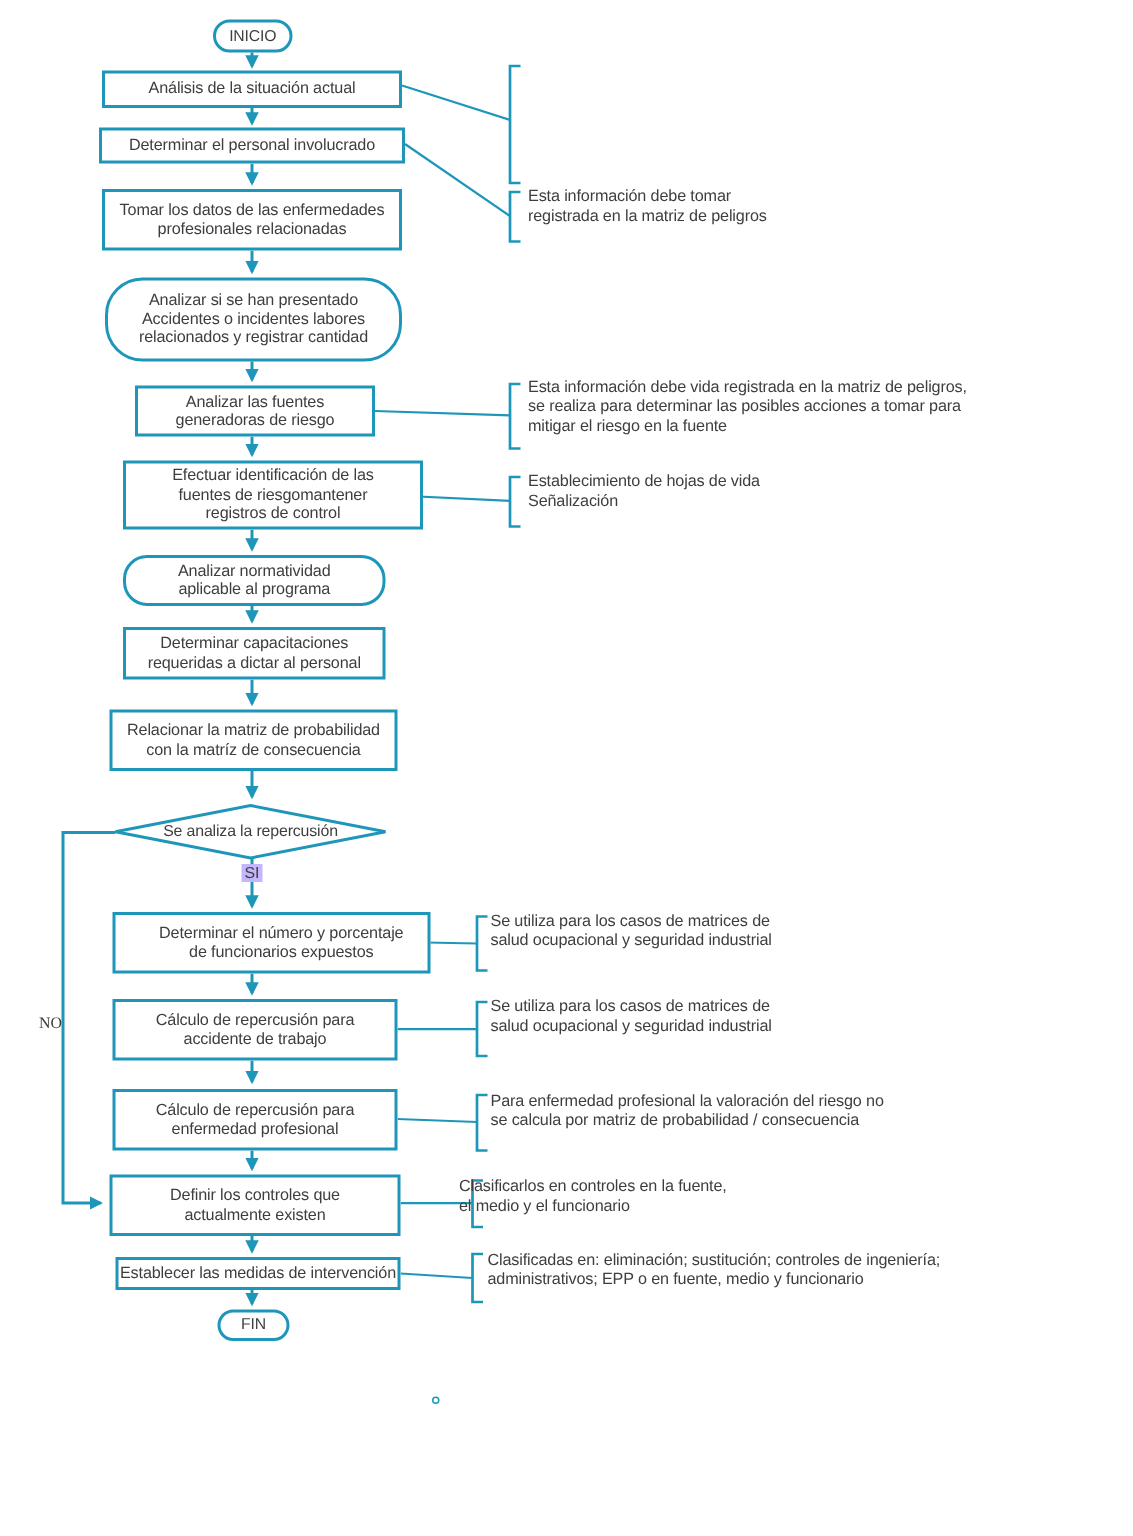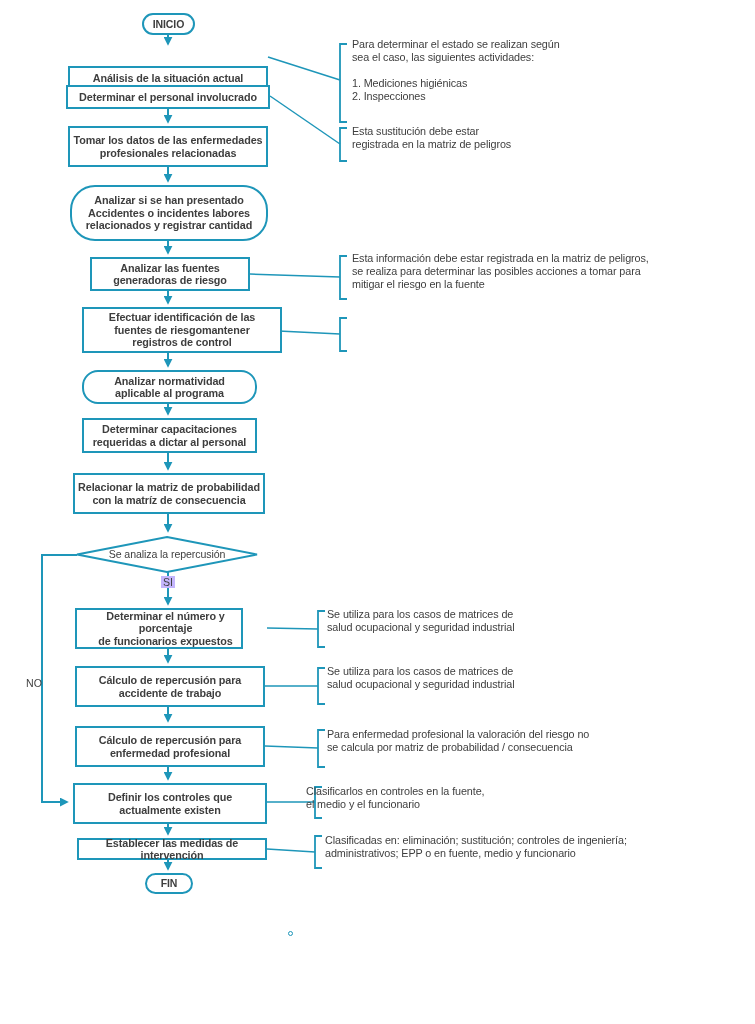--- a/index.html
+++ b/index.html
@@ -6,21 +6,21 @@
   .canvas {
     position:relative; width:755px; height:1024px; background:#ffffff;
     font-family:"Liberation Sans", sans-serif; color:#3e3e3e; overflow:hidden;
   }
   .layer { position:absolute; left:0; top:0; }
   .node {
     position:absolute; box-sizing:border-box;
     border:2px solid #1e96b9; background:#ffffff;
     display:flex; align-items:center; justify-content:center;
     text-align:center; font-size:10.8px; line-height:12.5px;
-    letter-spacing:-0.1px; white-space:pre-line; z-index:2; color:#3e3e3e;font-weight:bold;
+    letter-spacing:-0.1px; white-space:pre-line; z-index:2; color:#3e3e3e;
   }
   .pill { border-radius:12px; font-size:10.5px; }
   .diamond-label {
     position:absolute; text-align:center; font-size:10.6px; line-height:12px;
     z-index:3; letter-spacing:-0.1px;
   }
   .ann {
     position:absolute; font-size:10.8px; line-height:13px;
     letter-spacing:-0.1px; white-space:pre-line; z-index:2; color:#3e3e3e;
   }
@@ -89,62 +89,59 @@
       <path d="M325,668 H318 V704 H325"></path>
       <path d="M325,730 H318 V767 H325"></path>
       <path d="M322,787 H315 V818 H322"></path>
       <path d="M322,836 H315 V868 H322"></path>
     </g>
   </svg>
 
   <div class="node pill" style="left:142px;top:13px;width:53px;height:22px;">INICIO</div>
   <div class="node pill" style="left:145px;top:873px;width:48px;height:21px;border-width:2.5px;">FIN</div>
 
-  <div class="node" style="left:68px;top:47px;width:200px;height:25px;margin-top:19px;">Análisis de la situación actual</div>
+  <div class="node" style="left:68px;top:47px;width:200px;height:25px;">Análisis de la situación actual</div>
   <div class="node" style="left:66px;top:85px;width:204px;height:24px;">Determinar el personal involucrado</div>
   <div class="node" style="left:68px;top:126px;width:200px;height:41px;">Tomar los datos de las enfermedades
 profesionales relacionadas</div>
   <div class="node" style="left:70px;top:185px;width:198px;height:56px;border-radius:25px;">Analizar si se han presentado
 Accidentes o incidentes labores
 relacionados y registrar cantidad</div>
   <div class="node" style="left:90px;top:257px;width:160px;height:34px;">Analizar las fuentes
 generadoras de riesgo</div>
   <div class="node" style="left:82px;top:307px;width:200px;height:46px;">Efectuar identificación de las
 fuentes de riesgomantener
 registros de control</div>
   <div class="node" style="left:82px;top:370px;width:175px;height:34px;border-radius:16px;">Analizar normatividad
 aplicable al programa</div>
   <div class="node" style="left:82px;top:418px;width:175px;height:35px;">Determinar capacitaciones
 requeridas a dictar al personal</div>
   <div class="node" style="left:73px;top:473px;width:192px;height:41px;">Relacionar la matriz de probabilidad
 con la matríz de consecuencia</div>
-  <div class="node" style="left:75px;top:608px;width:168px;height:41px;padding-left:13px;">Determinar el número y porcentaje
+  <div class="node" style="left:75px;top:608px;width:212px;height:41px;padding-left:13px;">Determinar el número y porcentaje
 de funcionarios expuestos</div>
   <div class="node" style="left:75px;top:666px;width:190px;height:41px;">Cálculo de repercusión para
 accidente de trabajo</div>
   <div class="node" style="left:75px;top:726px;width:190px;height:41px;">Cálculo de repercusión para
 enfermedad profesional</div>
   <div class="node" style="left:73px;top:783px;width:194px;height:41px;">Definir los controles que
 actualmente existen</div>
   <div class="node" style="left:77px;top:838px;width:190px;height:22px;">Establecer las medidas de intervención</div>
 
   <div class="diamond-label" style="left:87px;top:548px;width:160px;">Se analiza la repercusión</div>
   <div class="branch-label" style="left:161px;top:576px;">SI</div>
-  <div class="branch-label" style="left:24px;top:677px;background:transparent;">NO</div>
+  <div class="branch-label" style="left:24px;top:677px;background:transparent;font-family:Liberation Serif, serif;">NO</div>
 
-  <div class="ann" style="left:352px;top:38px;">Para determinar el estado se realizan según
-sea el caso, las siguientes actividades:
-
-1. Mediciones higiénicas
-2. Inspecciones</div>
-  <div class="ann" style="left:352px;top:125px;">Esta sustitución debe estar
+  <div class="ann" style="left:352px;top:125px;">Esta información debe tomar
 registrada en la matriz de peligros</div>
-  <div class="ann" style="left:352px;top:252px;">Esta información debe estar registrada en la matriz de peligros,
+  <div class="ann" style="left:352px;top:252px;">Esta información debe vida registrada en la matriz de peligros,
 se realiza para determinar las posibles acciones a tomar para
 mitigar el riesgo en la fuente</div>
+  <div class="ann" style="left:352px;top:315px;">Establecimiento de hojas de vida
+Señalización</div>
   <div class="ann" style="left:327px;top:608px;">Se utiliza para los casos de matrices de
 salud ocupacional y seguridad industrial</div>
   <div class="ann" style="left:327px;top:665px;">Se utiliza para los casos de matrices de
 salud ocupacional y seguridad industrial</div>
   <div class="ann" style="left:327px;top:728px;">Para enfermedad profesional la valoración del riesgo no
 se calcula por matriz de probabilidad / consecuencia</div>
   <div class="ann" style="left:306px;top:785px;">Clasificarlos en controles en la fuente,
 el medio y el funcionario</div>
   <div class="ann" style="left:325px;top:834px;">Clasificadas en: eliminación; sustitución; controles de ingeniería;
 administrativos; EPP o en fuente, medio y funcionario</div>

